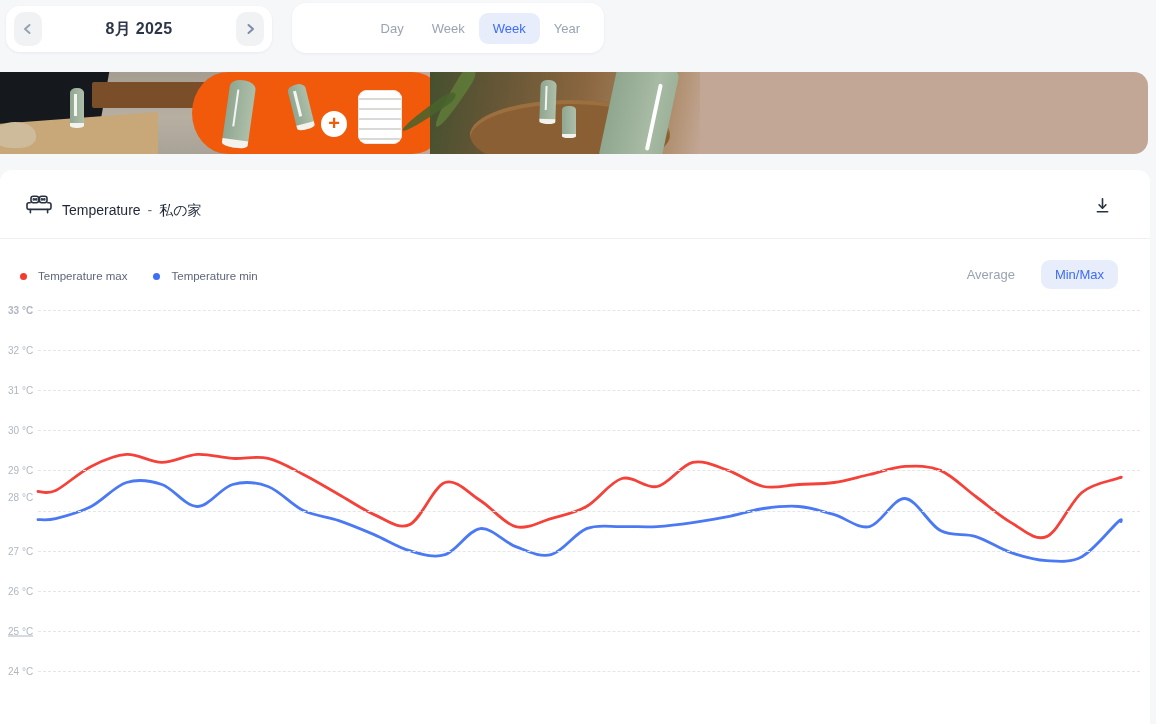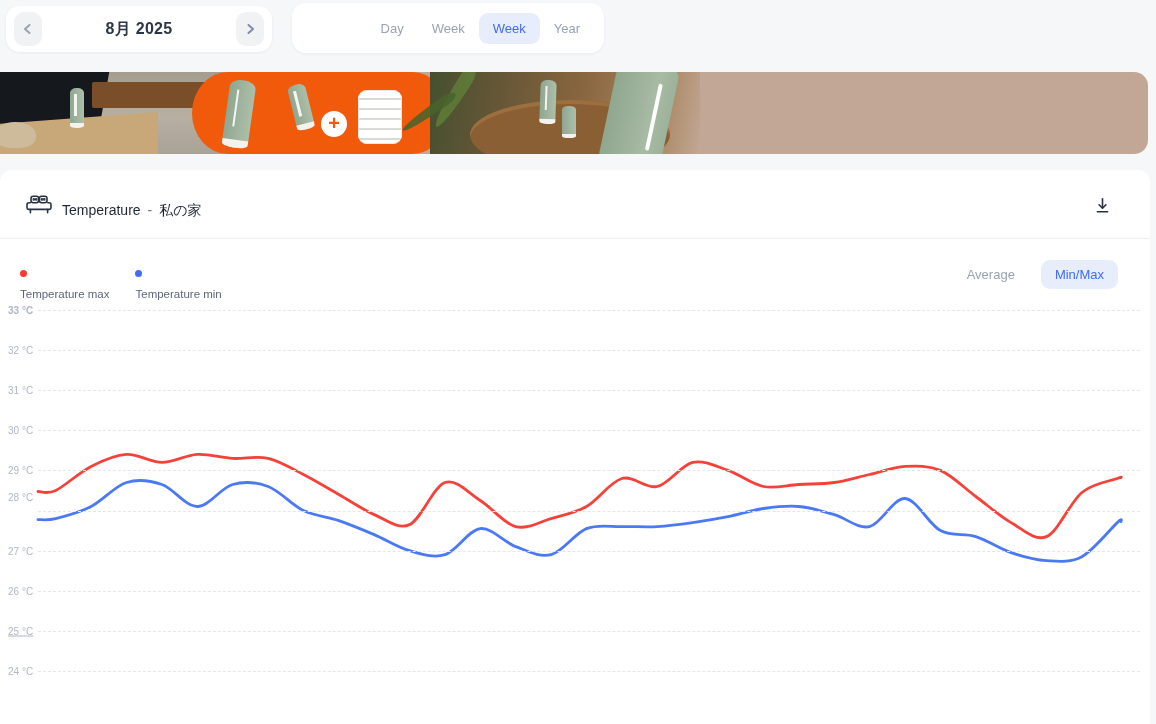--- a/index.html
+++ b/index.html
@@ -67,21 +67,21 @@
   .chart-card { position:absolute; left:0; top:170px; width:1150px; height:554px; background:#fff;
     border-radius:12px 12px 0 0; }
   .card-header { position:absolute; left:0; top:0; width:100%; height:68px; }
   .room-icon { position:absolute; left:26px; top:24px; }
   .card-title { position:absolute; left:62px; top:32px; font-size:14px; color:#1f2736; }
   .card-title .sep { color:#6b7486; margin:0 7px; }
   .dl-btn { position:absolute; right:38px; top:26px; background:none; border:none; cursor:pointer; }
   .divider { position:absolute; left:0; top:68px; width:100%; height:1px; background:#edeff2; }
   .legend-row { position:absolute; left:0; top:94px; width:100%; height:34px; }
   .legend { position:absolute; left:20px; top:6px; display:flex; gap:26px; }
-  .legend-item { display:flex; align-items:flex-start; gap:11px;flex-direction:column; }
+  .legend-item { display:flex; align-items:center; gap:11px; }
   .legend-dot { width:7px; height:7px; border-radius:50%; }
   .legend-label { font-size:11.5px; color:#5d6678; }
   .mode-switch { position:absolute; right:32px; top:-4px; display:flex; align-items:center; gap:12px; }
   .mode-btn { border:none; background:transparent; color:#9aa3b2; font-size:13px; padding:7px 14px;
     border-radius:9px; cursor:pointer; font-family:inherit; }
   .mode-btn.active { background:#e8edfc; color:#3e6cf5; }
 
   .plot { position:absolute; left:0; top:130px; width:1150px; height:424px; }
   .gridline { position:absolute; left:38px; width:1102px; border-top:1px dashed #e4e6ea; }
   .ytick { position:absolute; left:8px; font-size:10px; color:#b0b7c3; transform:translateY(-50%); white-space:nowrap; }

